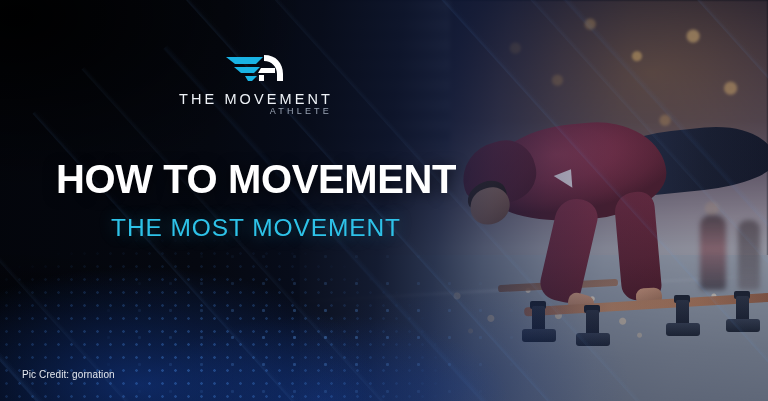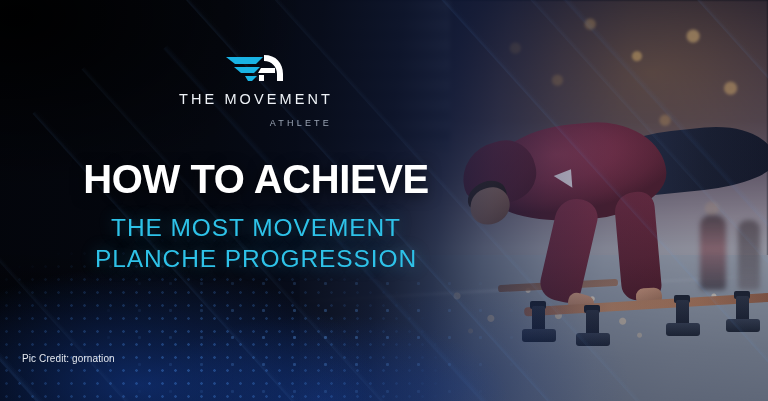--- a/index.html
+++ b/index.html
@@ -278,21 +278,21 @@
   .logo-wordmark {
     margin-top:6px;
     display:flex; flex-direction:column; align-items:flex-end;text-align:center;
   }
   .logo-name {
     font-size:14.5px; font-weight:400; color:#eef2f7;
     letter-spacing:3.1px; line-height:1; white-space:nowrap;
   }
   .logo-sub {
     font-size:9px; font-weight:400; color:#9aa4b4;
-    letter-spacing:3.2px; line-height:1; margin-top:12px; margin-right:1px;
+    letter-spacing:3.2px; line-height:1; margin-top:0; margin-right:1px;
   }
 
   
   .text-block {
     position:absolute; left:0; top:158px; width:512px;
     text-align:center; z-index:6;
   }
   .h-line {
     font-size:40px; font-weight:700; color:#ffffff;
     letter-spacing:-.4px; line-height:1.06;
@@ -300,21 +300,21 @@
   }
   .sub-wrap { margin-top:13px; }
   .s-line {
     font-size:24.5px; font-weight:400; color:#2ec2e8;
     letter-spacing:.9px; line-height:1.24;
     text-shadow:0 0 16px rgba(46,194,232,.35);
   }
 
   
   .credit {
-    position:absolute; left:22px; bottom:37px;
+    position:absolute; left:22px; bottom:21px;
     font-size:10px; font-weight:400; color:#e4e8ef;
     letter-spacing:.1px; z-index:6;
   }
 </style>
 </head>
 <body>
 
 <div class="banner">
 
   <div class="photo">
@@ -373,22 +373,21 @@
       <path d="M38 20 L52 20 L52 25 L35 25 Z" fill="#ffffff"></path>
       <path d="M36 27 L41 27 L41 33 L36 33 Z" fill="#ffffff"></path>
     </svg>
     <div class="logo-wordmark">
       <div class="logo-name">THE MOVEMENT</div>
       <div class="logo-sub">ATHLETE</div>
     </div>
   </div>
 
   <div class="text-block">
-    <div class="h-line">HOW TO ACHIEVE</div>
+    <div class="h-line">HOW TO MOVEMENT</div>
     <div class="sub-wrap">
       <div class="s-line">THE MOST MOVEMENT</div>
-      <div class="s-line">PLANCHE PROGRESSION</div>
     </div>
   </div>
 
   <div class="credit">Pic Credit: gornation</div>
 
 </div>
 
 </body></html>

